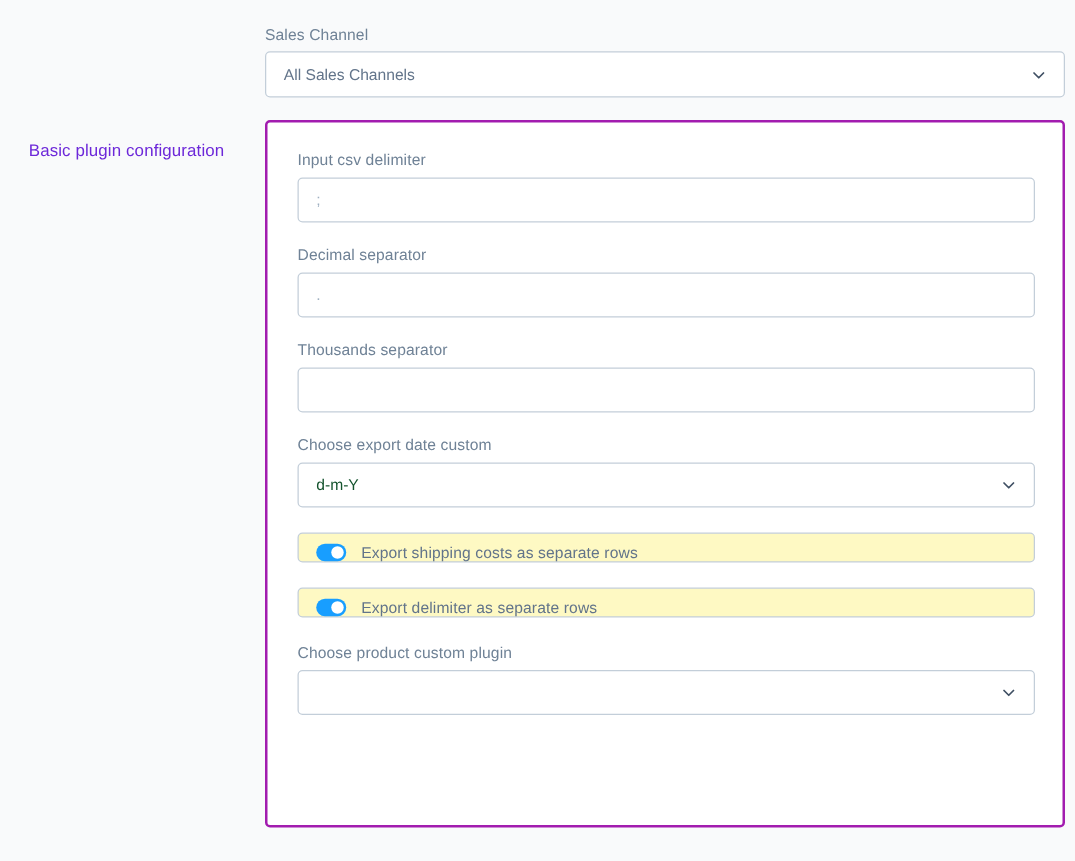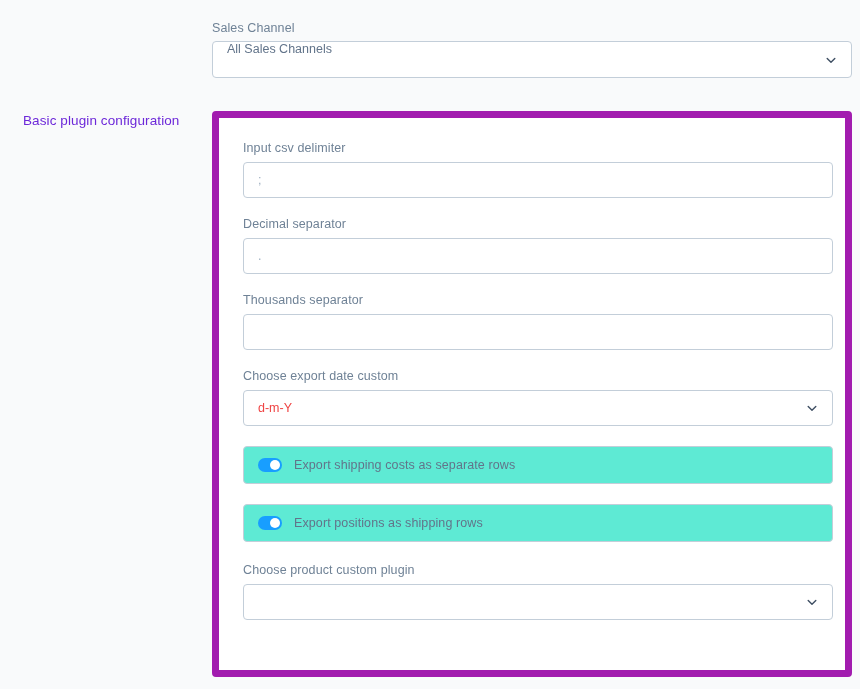--- a/index.html
+++ b/index.html
@@ -42,21 +42,21 @@
     position: absolute;
     left: 212px;
     top: 41px;
     width: 640px;
     height: 37px;
     box-sizing: border-box;
     background: #ffffff;
     border: 1px solid #c3ced9;
     border-radius: 4px;
     display: flex;
-    align-items: flex-start;
+    align-items: center;
     padding: 0 14px;
   }
   .channel-select .value {
     font-size: 12.5px;
     color: #62748a;
   }
   .chevron {
     position: absolute;
     right: 14px;
     top: 50%;
@@ -76,26 +76,26 @@
     color: #6d28d9;
     letter-spacing: 0.1px;
     line-height: 18px;
     width: 170px;
   }
 
   
   .card {
     position: absolute;
     left: 212px;
-    top: 111px;
+    top: 96px;
     width: 640px;
     height: 566px;
     box-sizing: border-box;
     background: #ffffff;
-    border: 7px solid #a21caf;
+    border: 2px solid #a21caf;
     border-radius: 4px;
   }
 
   .card-inner {
     padding: 22px 24px 0 24px;
   }
 
   .field {
     margin-bottom: 18px;
   }
@@ -129,33 +129,33 @@
     box-sizing: border-box;
     background: #ffffff;
     border: 1px solid #c3ced9;
     border-radius: 4px;
     display: flex;
     align-items: center;
     padding: 0 34px 0 14px;
   }
   .select-input .val {
     font-size: 12.5px;
-    color: #ef4444;
+    color: #14532d;
   }
 
   
   .switch-row {
     width: 590px;
-    height: 38px;
-    box-sizing: border-box;
-    background: #5eead4;
-    border: 1px solid #c3ced9;
-    border-radius: 4px;
-    display: flex;
-    align-items: center;
+    height: 24px;
+    box-sizing: border-box;
+    background: #fef9c3;
+    border: 1px solid #c3ced9;
+    border-radius: 4px;
+    display: flex;
+    align-items: flex-end;
     padding: 0 14px;
     margin-bottom: 20px;
   }
   .toggle {
     width: 24px;
     height: 14px;
     border-radius: 7px;
     background: #189eff;
     position: relative;
     flex: 0 0 auto;
@@ -239,21 +239,21 @@
         <span class="toggle">
           <span class="knob"></span>
         </span>
         <span class="switch-label">Export shipping costs as separate rows</span>
       </div>
 
       <div class="switch-row">
         <span class="toggle">
           <span class="knob"></span>
         </span>
-        <span class="switch-label">Export positions as shipping rows</span>
+        <span class="switch-label">Export delimiter as separate rows</span>
       </div>
 
       <div class="field">
         <div class="field-label">Choose product custom plugin</div>
         <div class="select-input">
           <span class="val"></span>
           <span class="chevron">
             <svg viewBox="0 0 12 12" width="12" height="12">
               <path d="M2.2 4.4 L6 8.2 L9.8 4.4" fill="none" stroke="#3f4f63" stroke-width="1.4" stroke-linecap="round" stroke-linejoin="round"></path>
             </svg>

